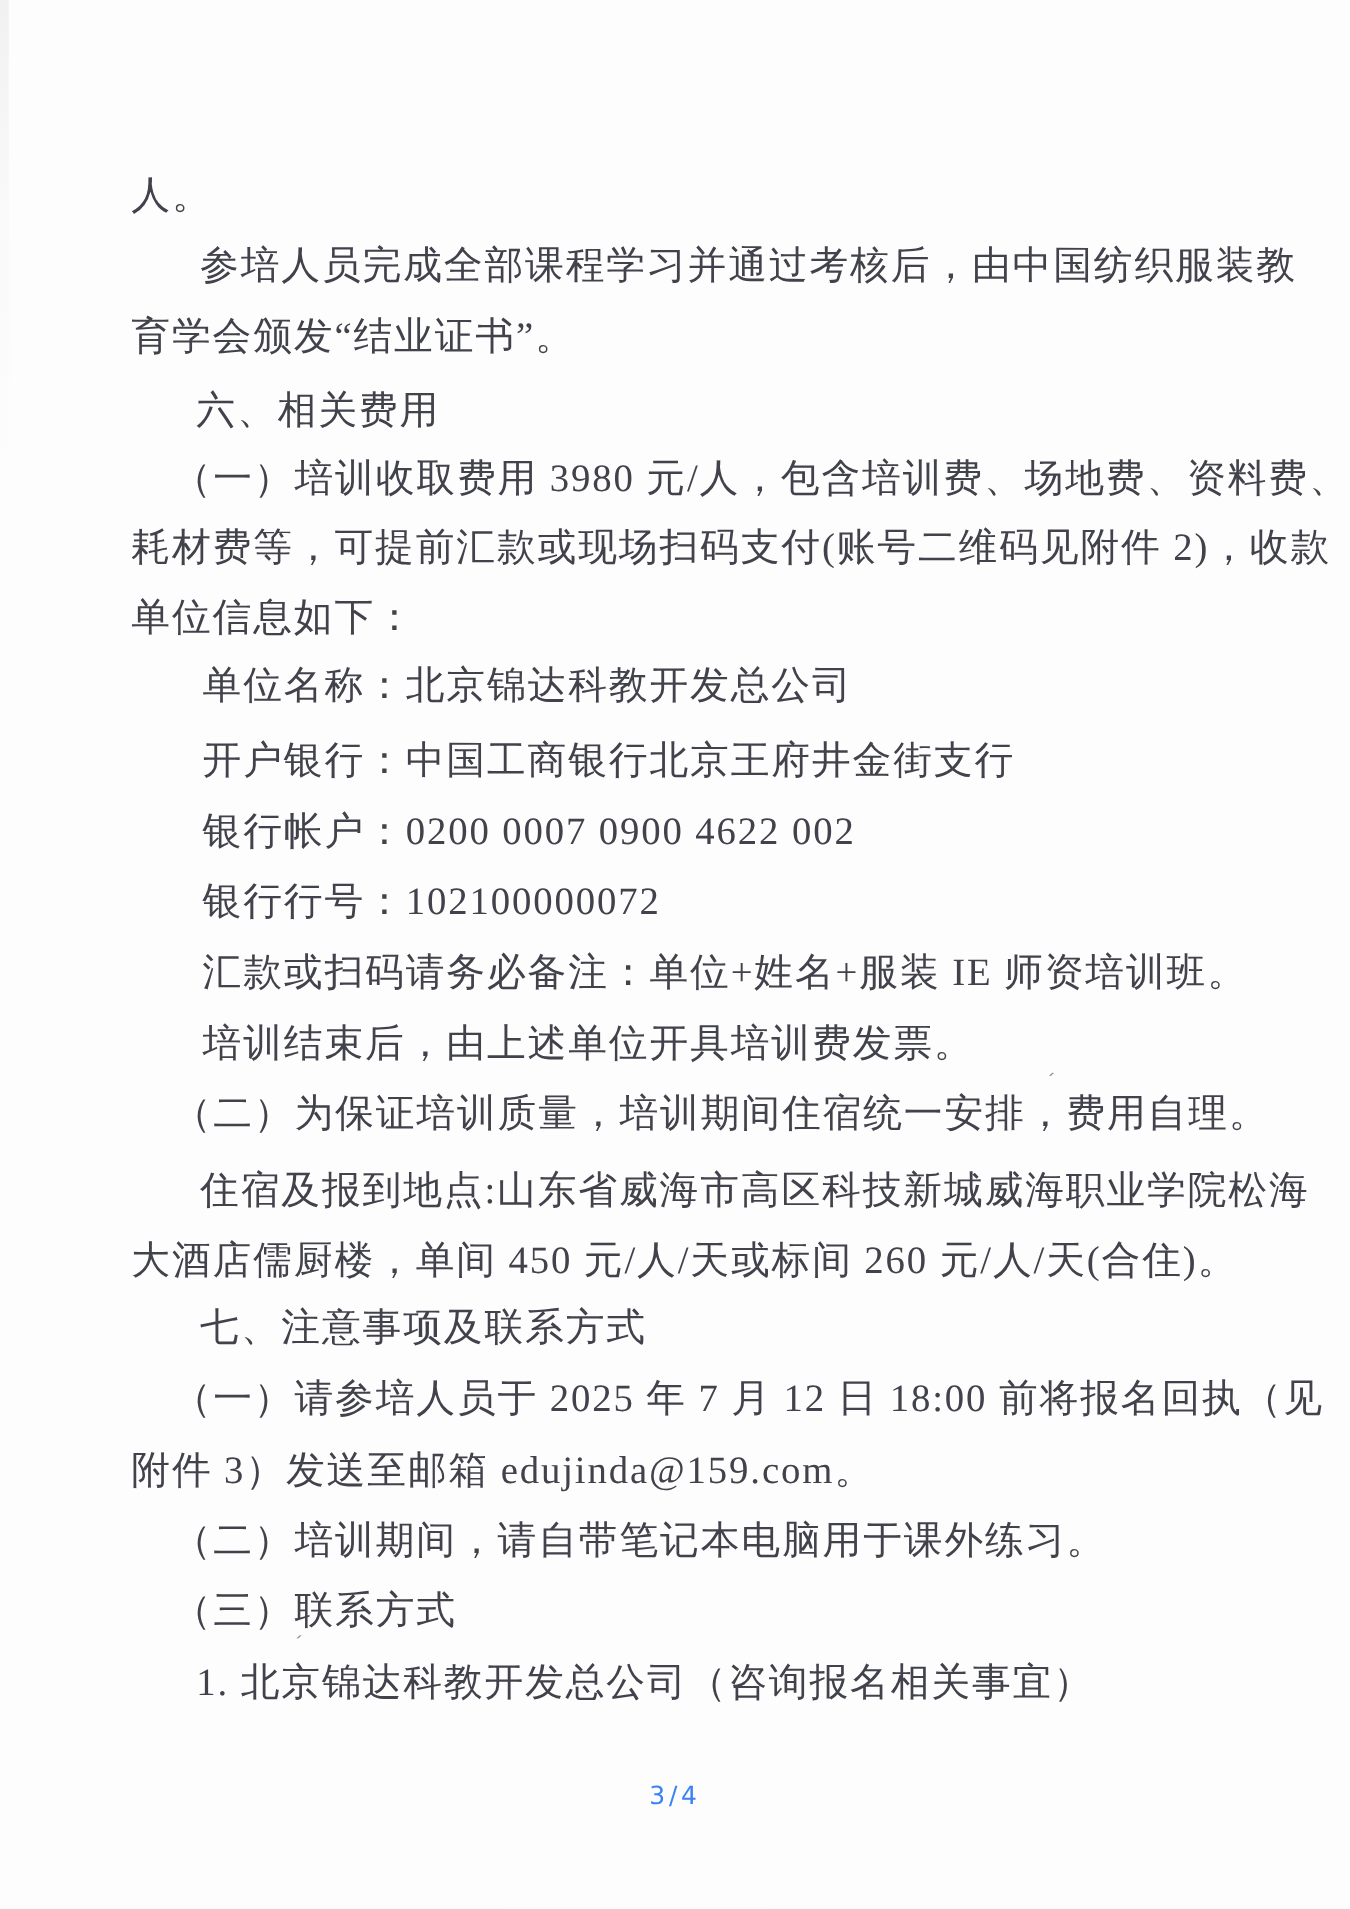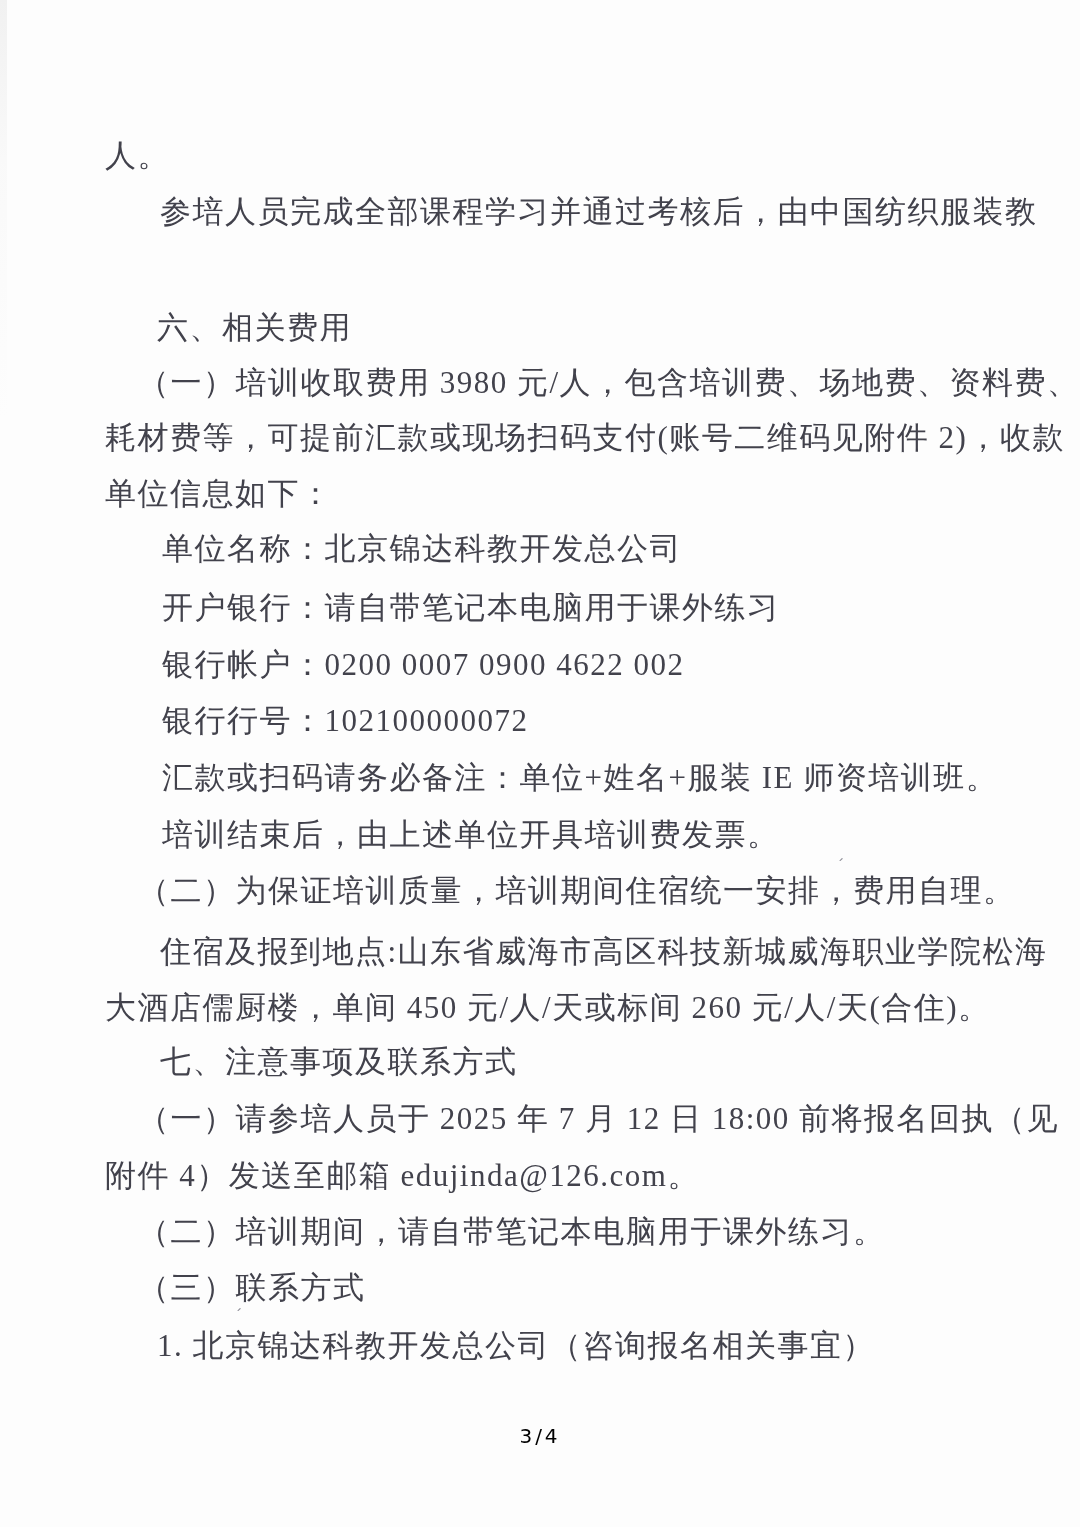--- a/index.html
+++ b/index.html
@@ -41,47 +41,48 @@
     font-family: "DejaVu Sans", sans-serif;
   }
   .footer {
     position: absolute;
     left: 0; right: 0;
     top: 1424px;
     text-align: center;
     font-family: "DejaVu Sans", sans-serif;
     font-size: 20px;
     letter-spacing: 3px;
-    color: #000000;
+    color: #3b82f6;
   }
 </style>
 </head>
 <body>
 
 <div class="page">
   <div class="scan-edge"></div>
 
   <div class="line" style="top:138px;  left:105px;">人。</div>
   <div class="line" style="top:194px;  left:160px;">参培人员完成全部课程学习并通过考核后，由中国纺织服装教</div>
+  <div class="line" style="top:251px;  left:105px;">育学会颁发“结业证书”。</div>
   <div class="line" style="top:310px;  left:157px;">六、相关费用</div>
   <div class="line" style="top:365px;  left:138px;">（一）培训收取费用 3980 元/人，包含培训费、场地费、资料费、</div>
   <div class="line" style="top:420px;  left:105px;">耗材费等，可提前汇款或现场扫码支付(账号二维码见附件 2)，收款</div>
   <div class="line" style="top:476px;  left:105px;">单位信息如下：</div>
   <div class="line" style="top:533px;  left:162px;font-family:Liberation Mono, monospace;">单位名称：北京锦达科教开发总公司</div>
-  <div class="line" style="top:590px;  left:162px;">开户银行：请自带笔记本电脑用于课外练习</div>
+  <div class="line" style="top:590px;  left:162px;">开户银行：中国工商银行北京王府井金街支行</div>
   <div class="line" style="top:647px;  left:162px;">银行帐户：0200 0007 0900 4622 002</div>
   <div class="line" style="top:703px;  left:162px;">银行行号：102100000072</div>
   <div class="line" style="top:760px;  left:162px;">汇款或扫码请务必备注：单位+姓名+服装 IE 师资培训班。</div>
   <div class="line" style="top:817px;  left:162px;text-align:right;">培训结束后，由上述单位开具培训费发票。</div>
   <div class="line" style="top:873px;  left:138px;">（二）为保证培训质量，培训期间住宿统一安排，费用自理。</div>
   <div class="line" style="top:934px;  left:160px;">住宿及报到地点:山东省威海市高区科技新城威海职业学院松海</div>
   <div class="line" style="top:990px;  left:105px;">大酒店儒厨楼，单间 450 元/人/天或标间 260 元/人/天(合住)。</div>
   <div class="line" style="top:1044px; left:160px;">七、注意事项及联系方式</div>
   <div class="line" style="top:1101px; left:138px;">（一）请参培人员于 2025 年 7 月 12 日 18:00 前将报名回执（见</div>
-  <div class="line" style="top:1158px; left:105px;">附件 4）发送至邮箱 edujinda@126.com。</div>
+  <div class="line" style="top:1158px; left:105px;">附件 3）发送至邮箱 edujinda@159.com。</div>
   <div class="line" style="top:1214px; left:138px;">（二）培训期间，请自带笔记本电脑用于课外练习。</div>
   <div class="line" style="top:1270px; left:138px;">（三）联系方式</div>
   <div class="line" style="top:1328px; left:157px;">1. 北京锦达科教开发总公司（咨询报名相关事宜）</div>
 
   <div class="speck" style="top:856px; left:836px;">ˊ</div>
   <div class="speck" style="top:1306px; left:234px;">ˊ</div>
 
   <div class="footer">3/4</div>
 </div>
 

